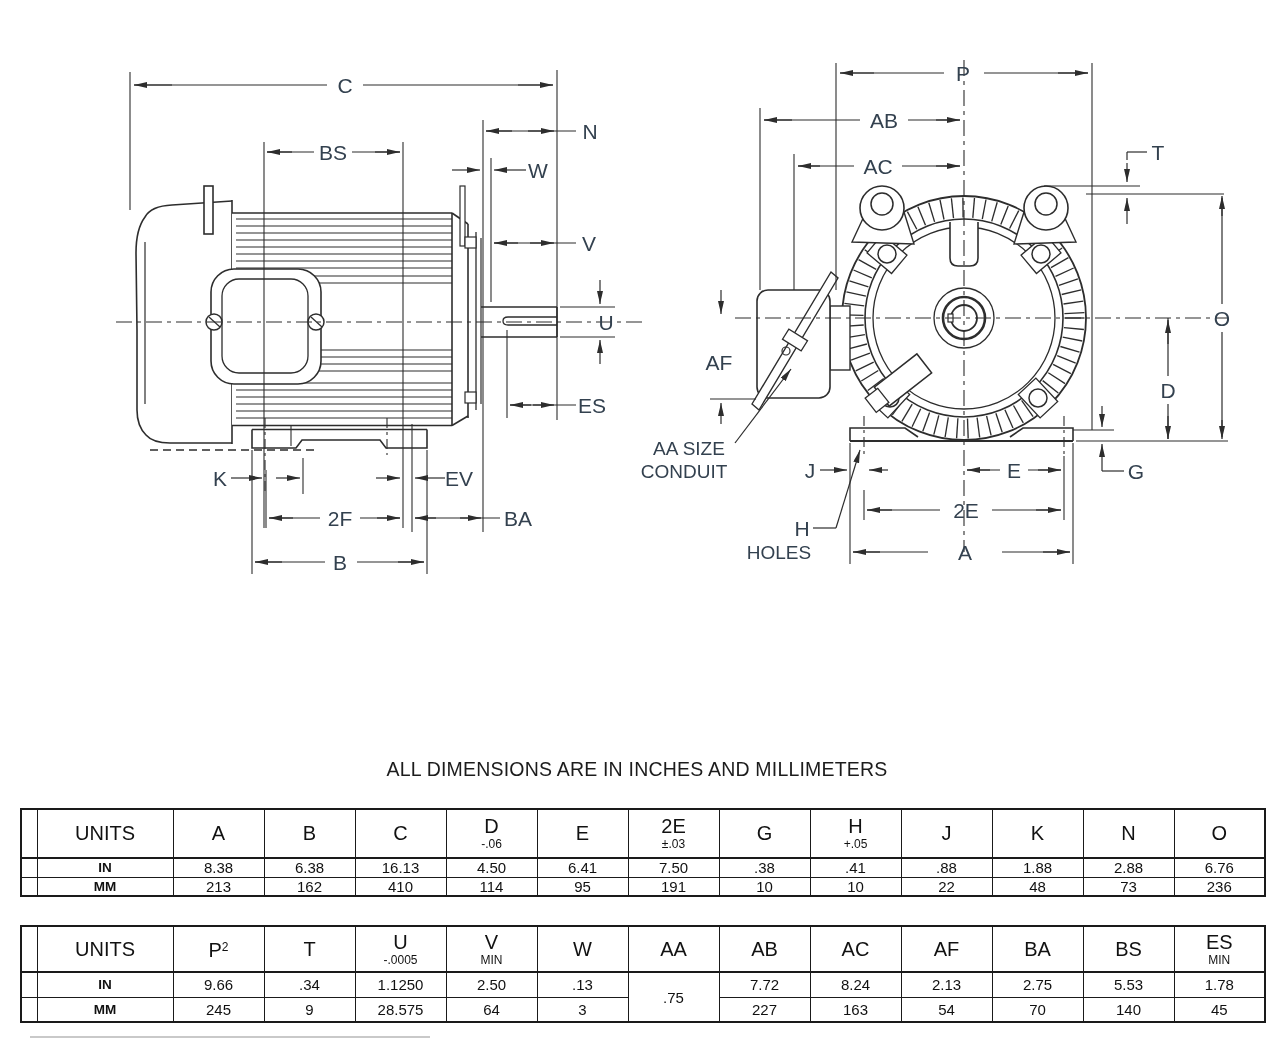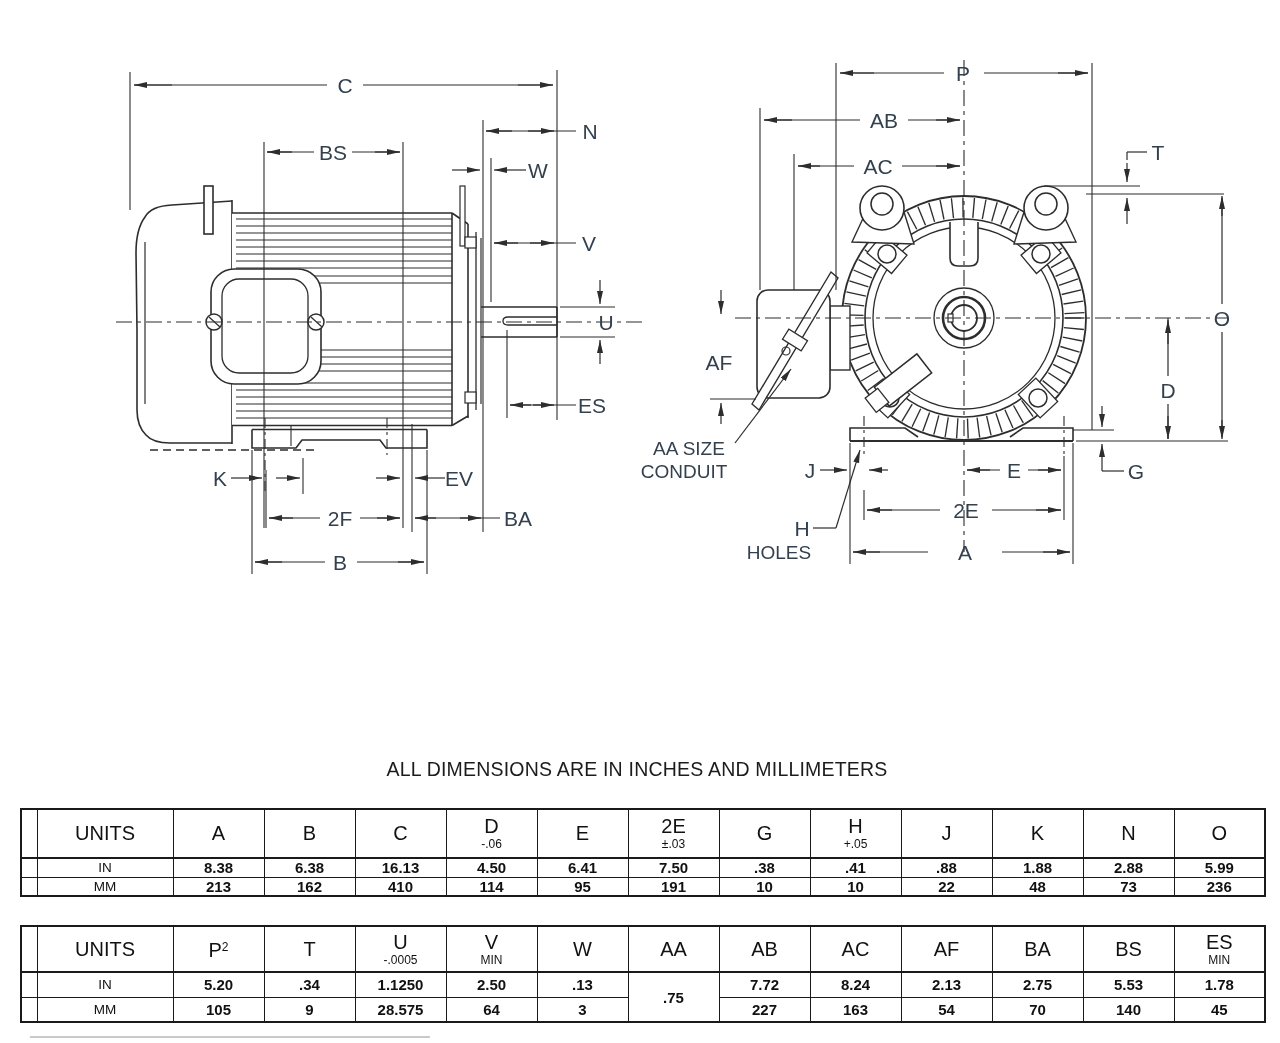--- a/index.html
+++ b/index.html
@@ -15,22 +15,22 @@
             width:1244px;background:#fff;padding-left:16px;}
   .dimtable,.dimtable td,.dimtable th{border:1.6px solid #1a1a1a;}
   .dimtable{border:2.6px solid #1a1a1a;}
   .dimtable .hdr td{border-bottom:2.4px solid #1a1a1a;}
   #table1{top:808px;}
   #table2{top:925px;}
   .dimtable td{text-align:center;vertical-align:middle;color:#111;padding:0;}
   .hm{font-size:20px;line-height:21px;}
   .hs{font-size:12px;line-height:14px;}
   .hm sup{font-size:12px;vertical-align:6px;}
-  .rowlab{font-size:13.5px;font-weight:normal;}
-  .val{font-size:15px;font-weight:bold;margin-left:18px;}
+  .rowlab{font-size:13.5px;font-weight:bold;}
+  .val{font-size:15px;font-weight:normal;margin-left:18px;}
   .t1h{height:49px;} .t1r{height:19px;}
   .t2h{height:46px;} .t2r{height:25px;}
   #cutline{position:absolute;left:30px;top:1036px;width:400px;height:2px;background:#c9c9c9;}
 </style>
 </head>
 <body>
 
 <div id="stage">
 
 <svg id="drawing" width="1280" height="745" viewBox="0 0 1280 745">
@@ -509,21 +509,21 @@
     <td class="val">6.38</td>
     <td class="val">16.13</td>
     <td class="val">4.50</td>
     <td class="val">6.41</td>
     <td class="val">7.50</td>
     <td class="val">.38</td>
     <td class="val">.41</td>
     <td class="val">.88</td>
     <td class="val">1.88</td>
     <td class="val">2.88</td>
-    <td class="val">5.99</td>
+    <td class="val">6.76</td>
   </tr>
   <tr class="t1r">
     <td></td>
     <td class="rowlab">MM</td>
     <td class="val">213</td>
     <td class="val">162</td>
     <td class="val">410</td>
     <td class="val">114</td>
     <td class="val">95</td>
     <td class="val">191</td>
@@ -585,37 +585,37 @@
             <div class="hm">BS</div>
           </td>
     <td>
             <div class="hm">ES</div>
             <div class="hs">MIN</div>
           </td>
   </tr>
   <tr class="t2r">
     <td></td>
     <td class="rowlab">IN</td>
-    <td class="val">5.20</td>
+    <td class="val">9.66</td>
     <td class="val">.34</td>
     <td class="val">1.1250</td>
     <td class="val">2.50</td>
     <td class="val">.13</td>
     <td class="val" rowspan="2">.75</td>
     <td class="val">7.72</td>
     <td class="val">8.24</td>
     <td class="val">2.13</td>
     <td class="val">2.75</td>
     <td class="val">5.53</td>
     <td class="val">1.78</td>
   </tr>
   <tr class="t2r">
     <td></td>
     <td class="rowlab">MM</td>
-    <td class="val">105</td>
+    <td class="val">245</td>
     <td class="val">9</td>
     <td class="val">28.575</td>
     <td class="val">64</td>
     <td class="val">3</td>
     <td class="val">227</td>
     <td class="val">163</td>
     <td class="val">54</td>
     <td class="val">70</td>
     <td class="val">140</td>
     <td class="val">45</td>

